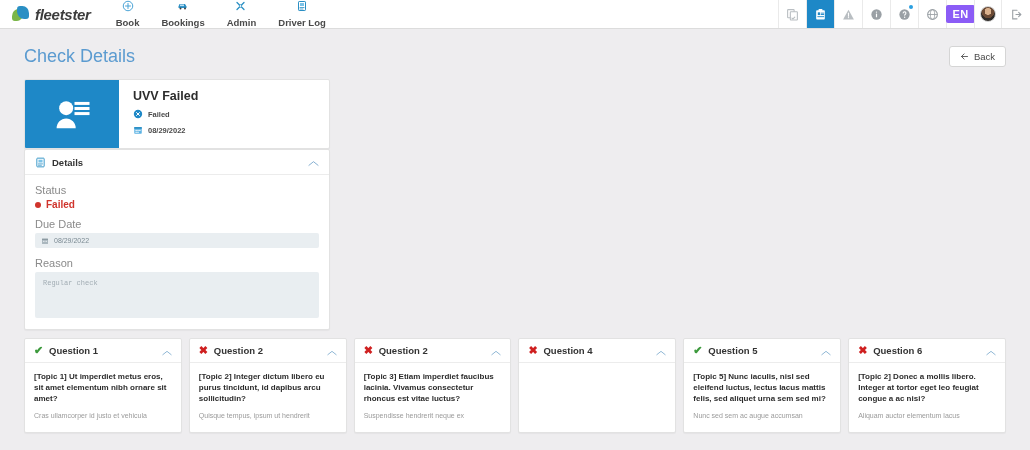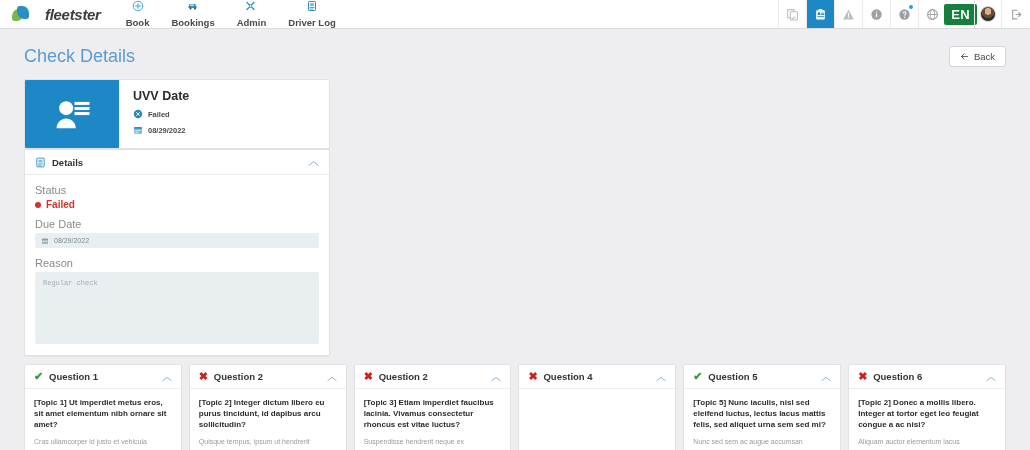--- a/index.html
+++ b/index.html
@@ -10,21 +10,21 @@
     overflow: hidden;
   }
 
   
   .topnav {
     height: 29px; background: #ffffff;
     border-bottom: 1px solid #dcdcdc;
     display: flex; align-items: stretch;
     position: relative;
   }
-  .brand { display: flex; align-items: center; padding: 0 14px 0 12px; gap: 16px; }
+  .brand { display: flex; align-items: center; padding: 0 14px 0 12px; gap: 6px; }
   .brand-mark { width: 17px; height: 17px; position: relative; }
   .brand-mark .leaf-a {
     position: absolute; left: 0; top: 3px; width: 11px; height: 12px;
     background: #7ab648; border-radius: 60% 20% 55% 25%;
   }
   .brand-mark .leaf-b {
     position: absolute; left: 5px; top: 0px; width: 12px; height: 13px;
     background: #2a8fc4; border-radius: 25% 55% 25% 60%;
   }
   .brand-text {
@@ -48,21 +48,21 @@
     border-left: 1px solid #eaeaea;
   }
   .nr-cell.active { background: #1e88c7; }
   .nr-cell.sep-r { border-right: 1px solid #eaeaea; }
   .nr-ico { width: 13px; height: 13px; display: block; }
   .badge-dot {
     position: absolute; top: 5px; right: 5px;
     width: 4px; height: 4px; background: #2a9fe0; border-radius: 50%;
   }
   .lang-badge {
-    background: #15803d; color: #fff; font-size: 13px; font-weight: bold;
+    background: #8b5cf6; color: #fff; font-size: 11px; font-weight: bold;
     padding: 3px 7px; border-radius: 2px; letter-spacing: 0.3px;
   }
   .avatar {
     width: 16px; height: 16px; border-radius: 50%;
     background: radial-gradient(circle at 50% 32%, #d9b08c 0 28%, #6b4a35 29% 55%, #2f2b28 56% 100%);
     border: 1px solid #cfcfcf;
   }
 
   
   .page { padding: 12px 24px 0 24px; }
@@ -117,21 +117,21 @@
   }
   .status-dot { width: 6px; height: 6px; border-radius: 50%; background: #d0342c; }
   .date-input {
     background: #e9eef1; border: none; border-radius: 2px;
     height: 15px; display: flex; align-items: center; gap: 5px;
     padding: 0 6px; font-size: 7px; color: #7b8a93; margin-bottom: 9px;
     cursor: text;
   }
   .reason-box {
     background: #e9eef1; border: none; border-radius: 2px;
-    height: 72px; padding: 7px 8px;
+    height: 46px; padding: 7px 8px;
     font-family: "Liberation Mono", monospace;
     font-size: 7px; color: #a2adb4; cursor: text;
   }
 
   
   .qgrid {
     display: grid; grid-template-columns: repeat(6, 1fr);
     gap: 7px; margin-top: 8px;
   }
   .qcard {
@@ -294,21 +294,21 @@
       <div class="hero-ico">
         <svg width="40" height="34" viewBox="0 0 48 40">
           <circle cx="17" cy="13" r="8.4" fill="#fff"></circle>
           <path d="M5.5 37c0-6.4 5.2-11.6 11.5-11.6S28.5 30.6 28.5 37z" fill="#fff"></path>
           <rect x="27" y="5.5" width="18" height="3.6" fill="#fff"></rect>
           <rect x="27" y="11.6" width="18" height="3.6" fill="#fff"></rect>
           <rect x="27" y="17.7" width="18" height="3.6" fill="#fff"></rect>
         </svg>
       </div>
       <div class="hero-body">
-        <div class="hero-title">UVV Date</div>
+        <div class="hero-title">UVV Failed</div>
         <div class="hero-row">
           <svg width="10" height="10" viewBox="0 0 24 24">
             <circle cx="12" cy="12" r="10" fill="#1e88c7"></circle>
             <path d="M8.4 8.4l7.2 7.2M15.6 8.4l-7.2 7.2" stroke="#fff" stroke-width="2.4" stroke-linecap="round"></path>
           </svg>
           <span>Failed</span>
         </div>
         <div class="hero-row">
           <svg width="10" height="10" viewBox="0 0 24 24">
             <rect x="3" y="5" width="18" height="16" rx="1.6" fill="#5cb3e4"></rect>

